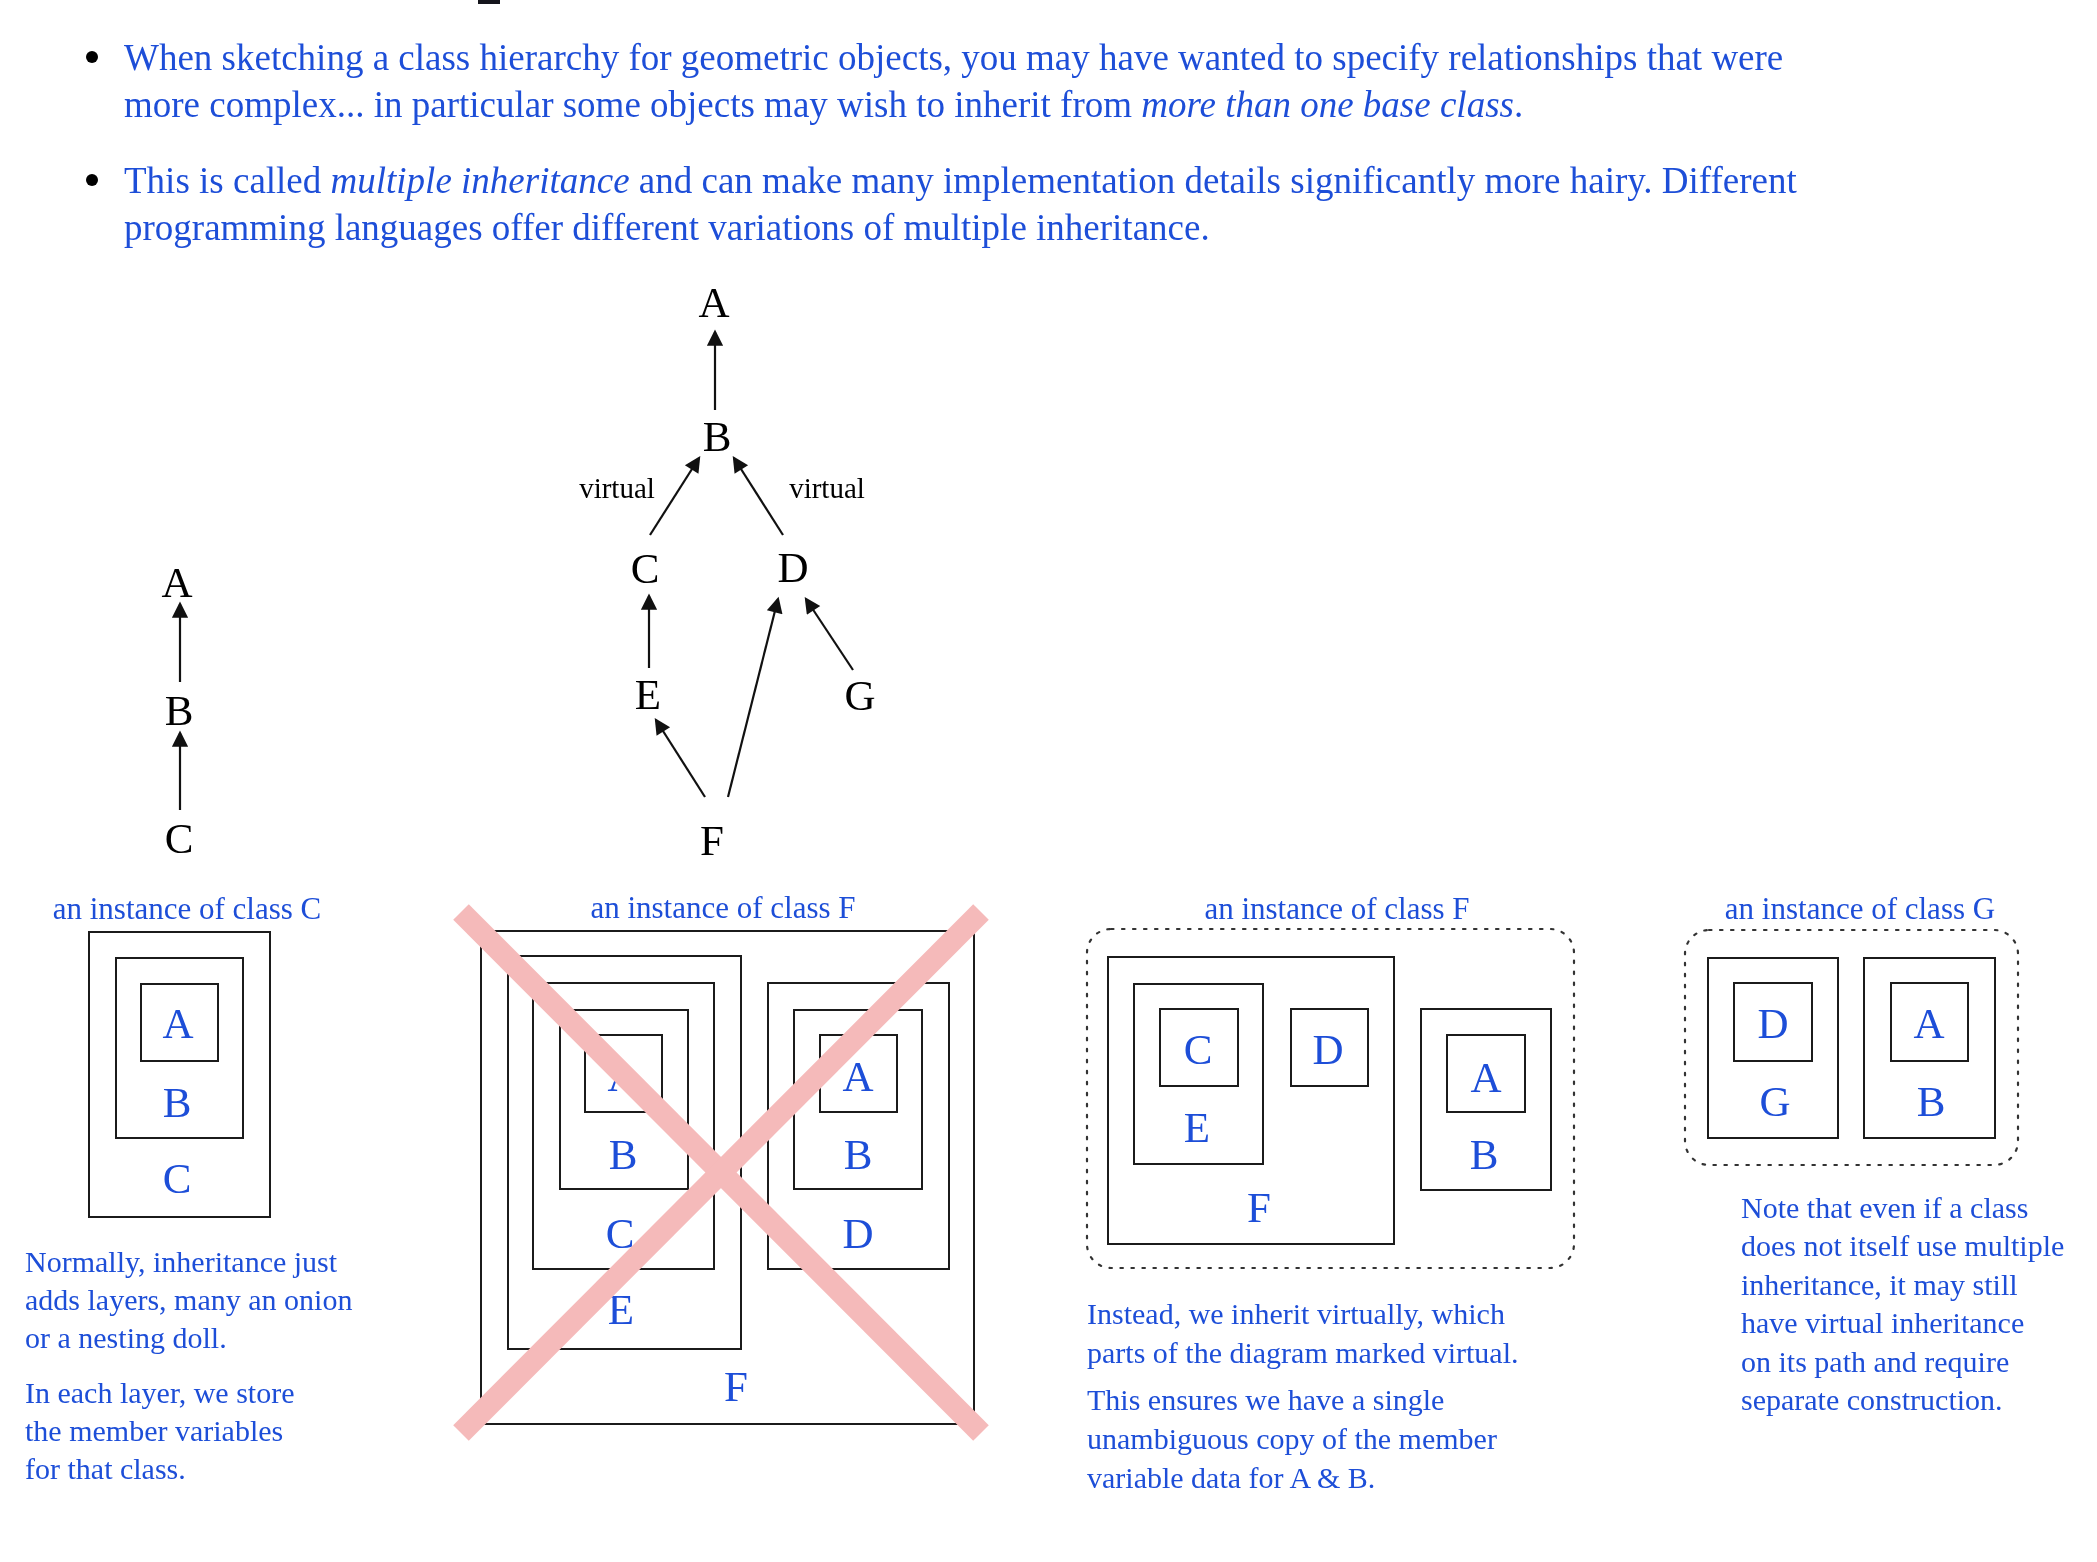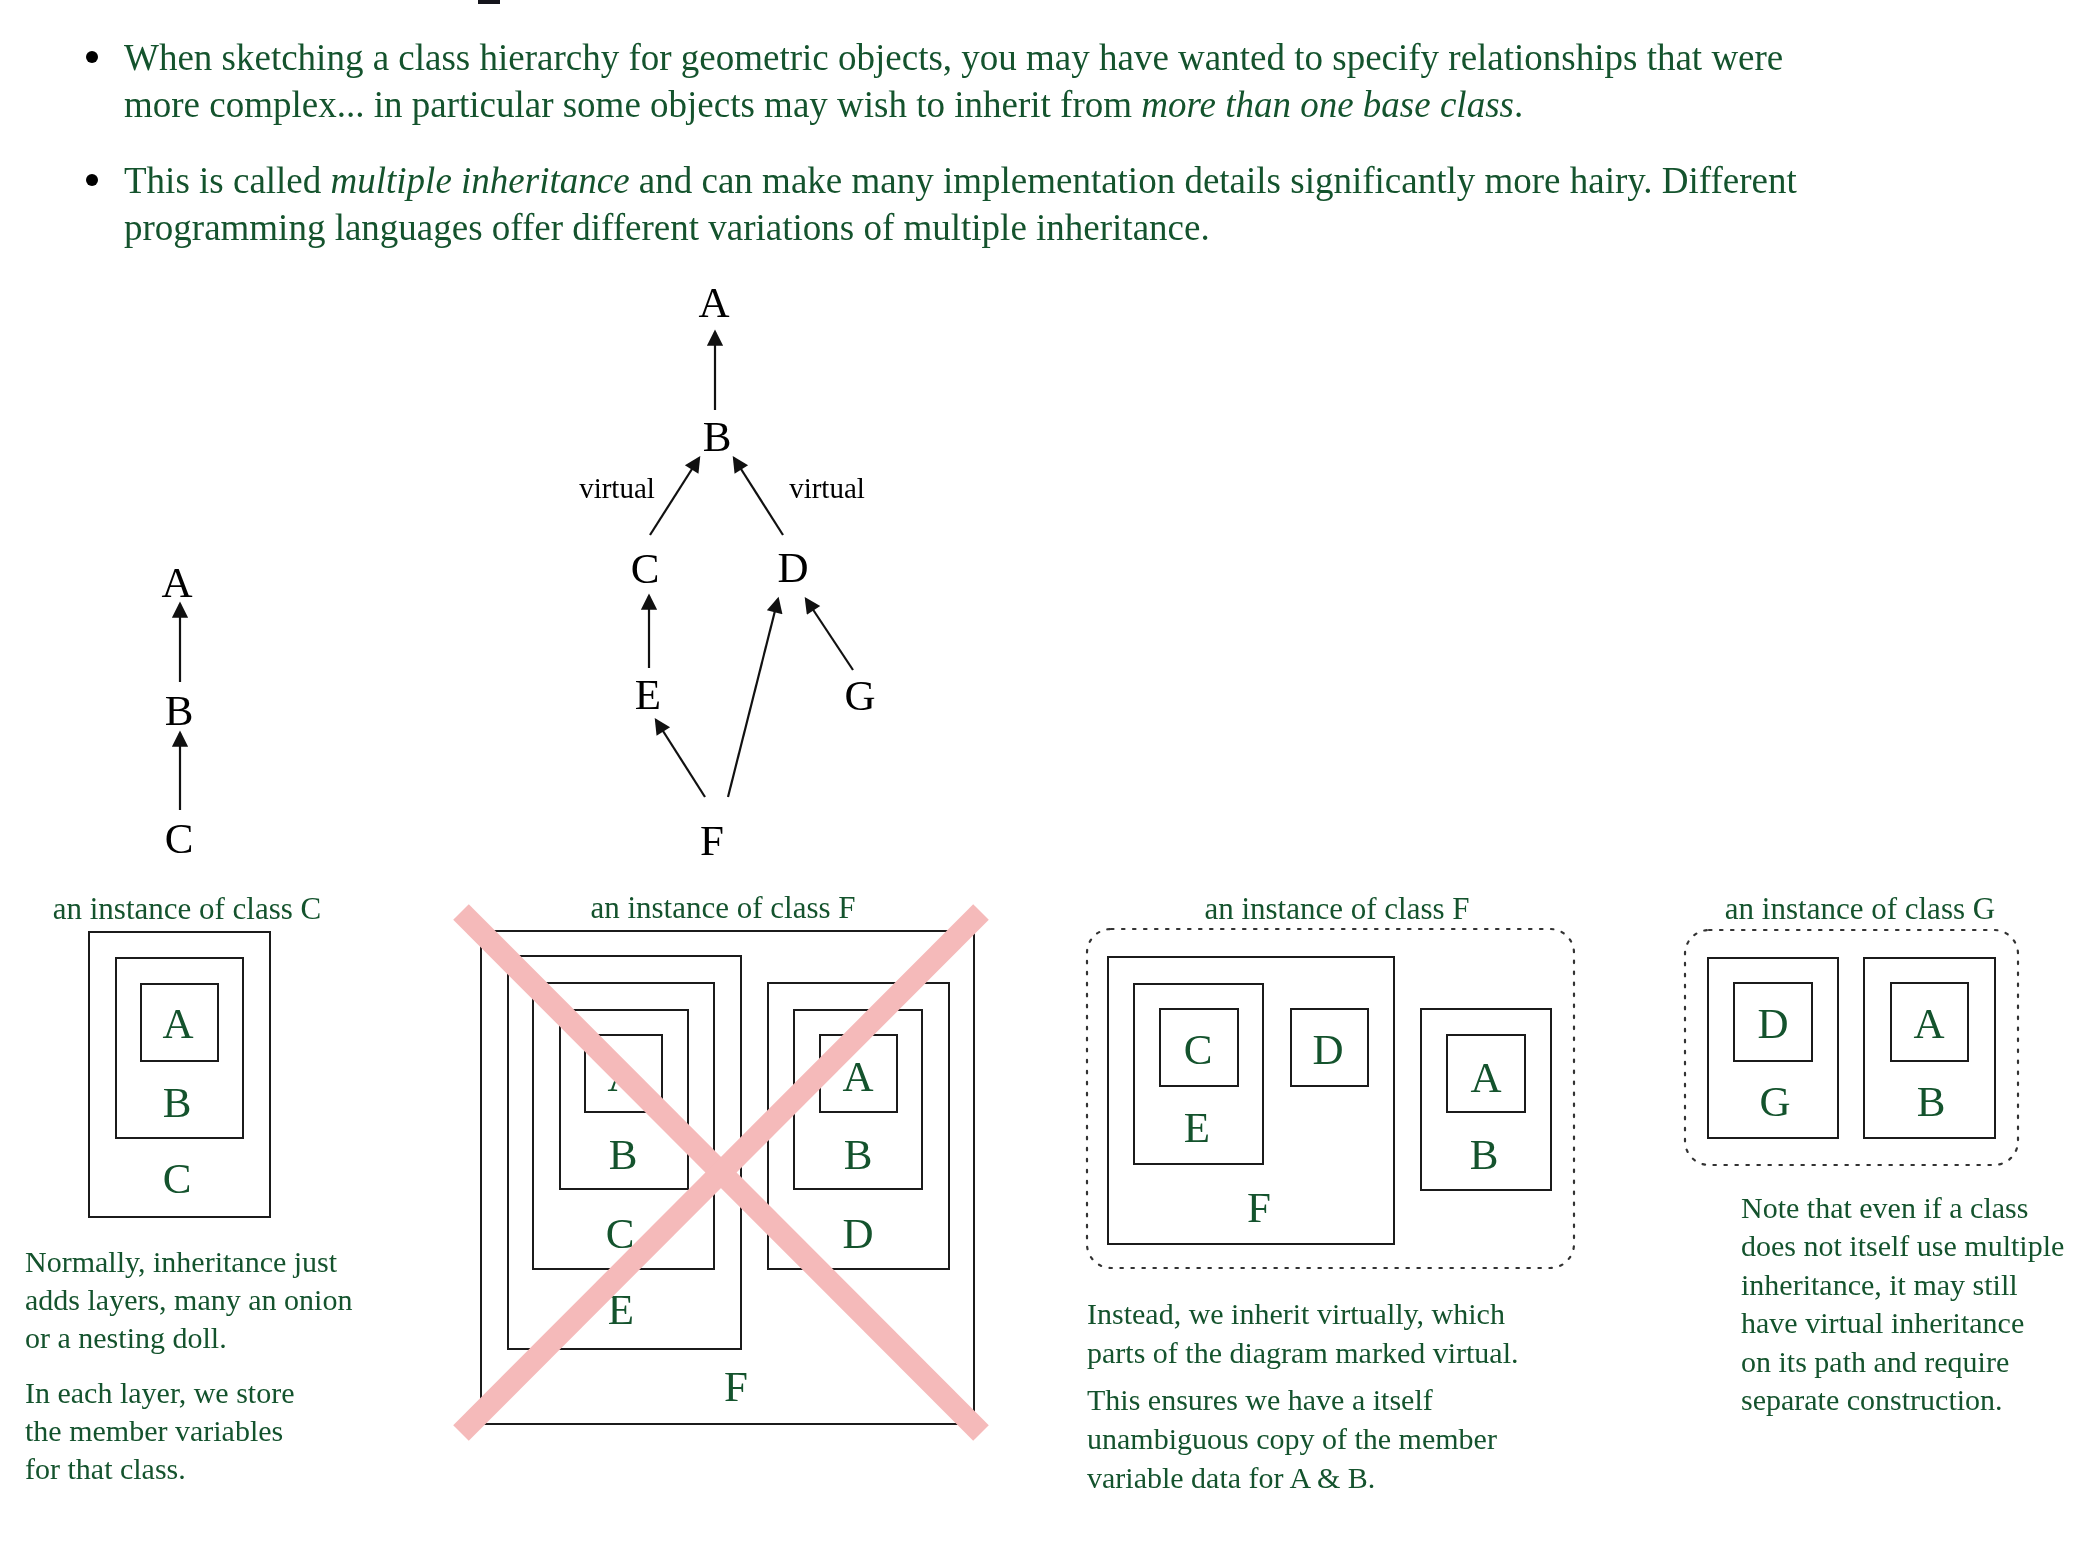--- a/index.html
+++ b/index.html
@@ -1,17 +1,17 @@
 <!DOCTYPE html>
 <html><head>
 <meta charset="utf-8">
 <style>
   html,body{margin:0;padding:0;background:#ffffff;}
   #canvas{position:relative;width:2097px;height:1562px;background:#ffffff;overflow:hidden;
-          font-family:"Liberation Serif",serif;color:#14532d;}
+          font-family:"Liberation Serif",serif;color:#1d4ed8;}
   .remnant{position:absolute;left:478px;top:0;width:22px;height:4px;background:#15151c;}
   .bdot{position:absolute;width:12px;height:12px;border-radius:50%;background:#000;}
   .bullet{position:absolute;font-size:37px;line-height:47px;white-space:nowrap;}
   .bullet i{font-style:italic;text-align:center;}
   .box{position:absolute;border:2px solid #1b1b1b;box-sizing:border-box;}
   .lbl{position:absolute;font-size:43px;line-height:1;transform:translate(-50%,-50%);white-space:nowrap;}
   .dtitle{position:absolute;font-size:31px;line-height:1;transform:translate(-50%,-50%);white-space:nowrap;}
   .cap{position:absolute;font-size:30px;line-height:38px;white-space:nowrap;}
   .cap .p2{margin-top:17px;}
   .cap-virtual{line-height:39px;}
@@ -149,21 +149,21 @@
     <div>or a nesting doll.</div>
     <div class="p2">In each layer, we store</div>
     <div>the member variables</div>
     <div>for that class.</div>
   </div>
 
 
   <div class="cap cap-virtual" style="left:1087px;top:1294px">
     <div>Instead, we inherit virtually, which</div>
     <div>parts of the diagram marked virtual.</div>
-    <div class="p2">This ensures we have a itself</div>
+    <div class="p2">This ensures we have a single</div>
     <div>unambiguous copy of the member</div>
     <div>variable data for A &amp; B.</div>
   </div>
 
   <div class="cap cap-note" style="left:1697px;top:1189px">
     <div>Note that even if a class</div>
     <div>does not itself use multiple</div>
     <div>inheritance, it may still</div>
     <div>have virtual inheritance</div>
     <div>on its path and require</div>

